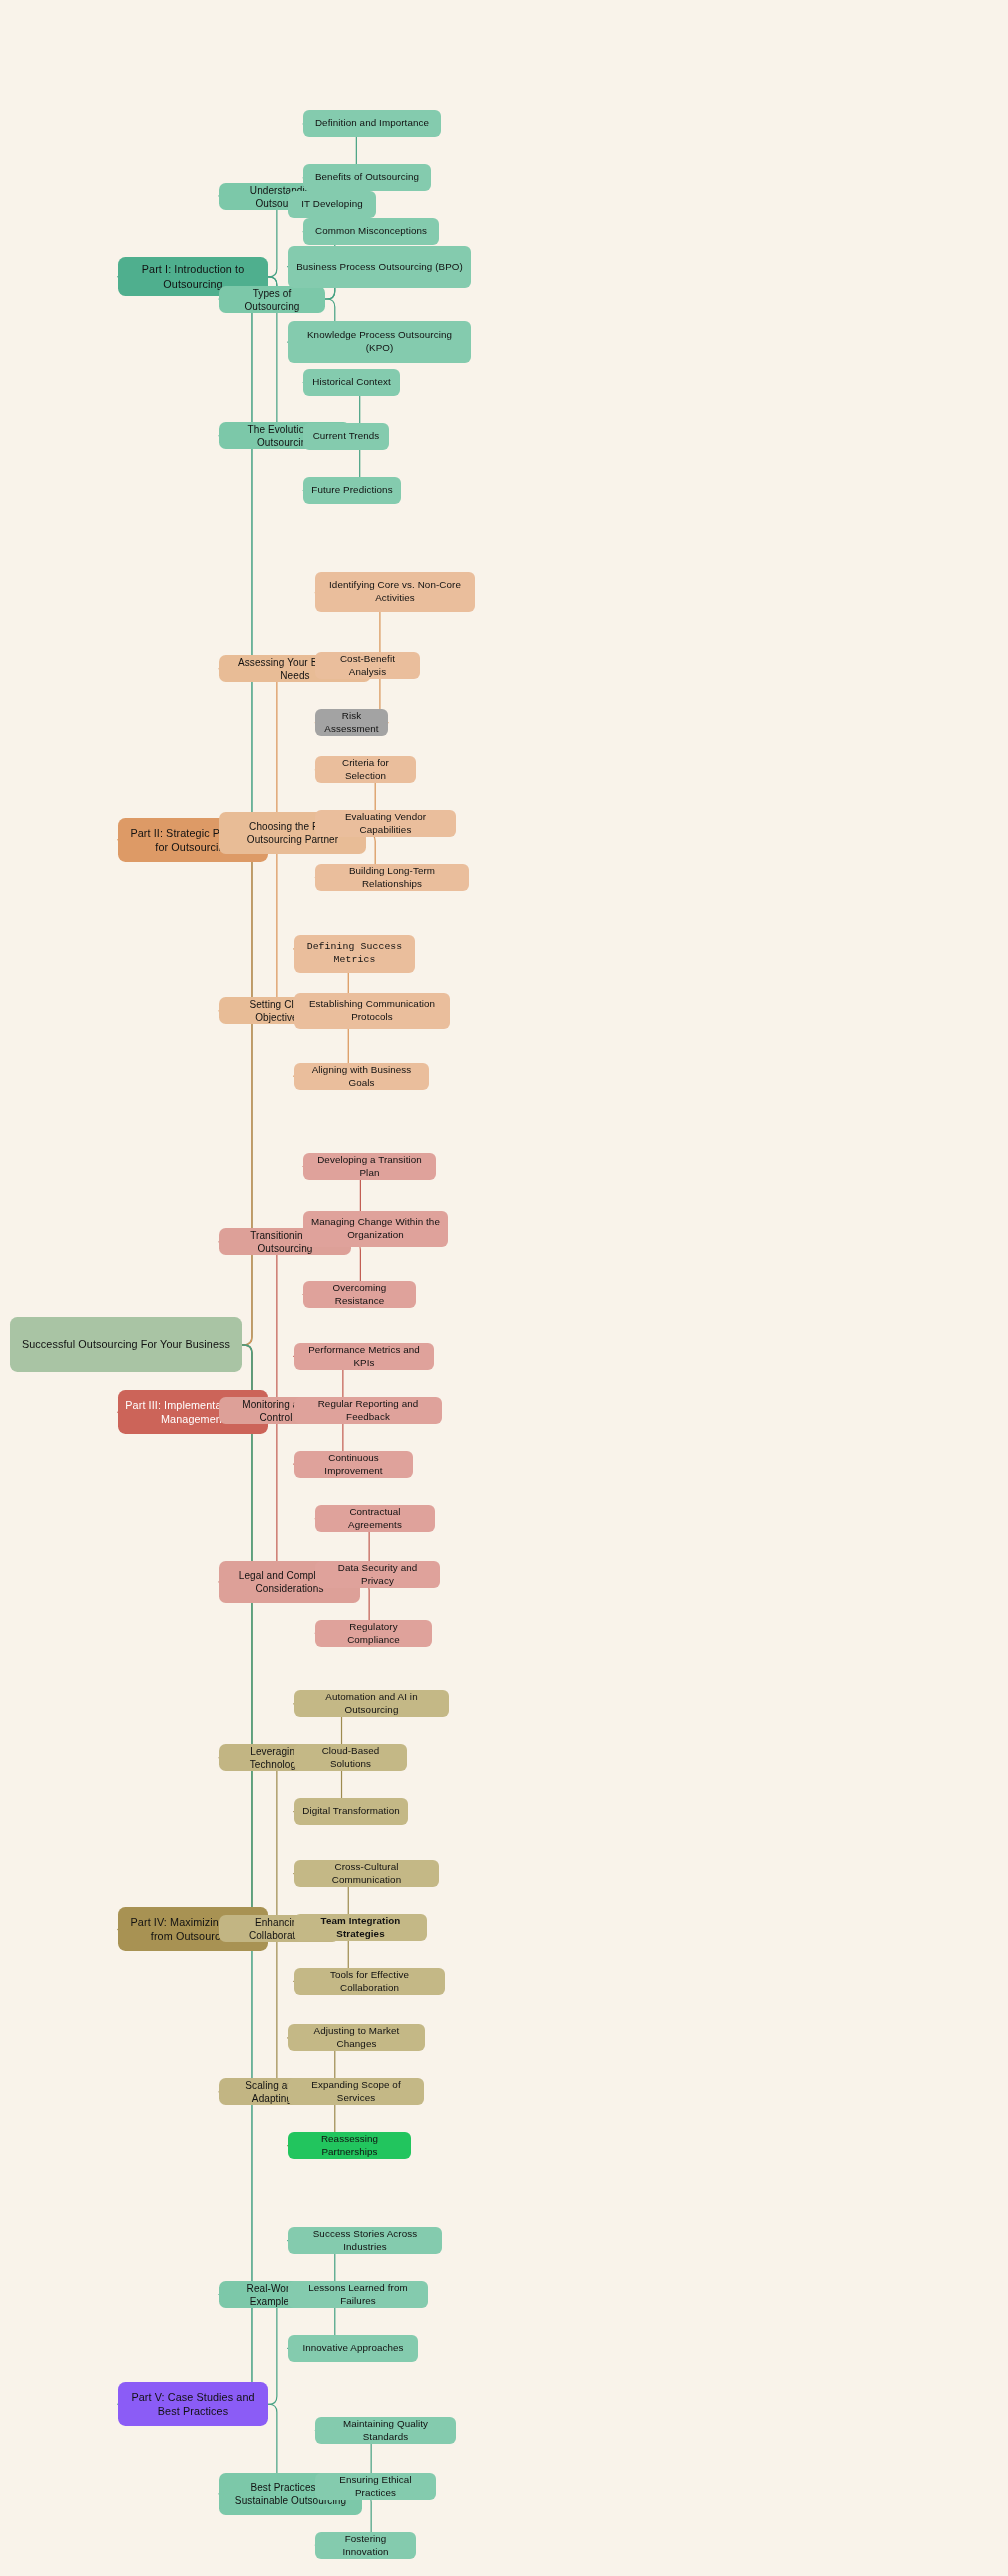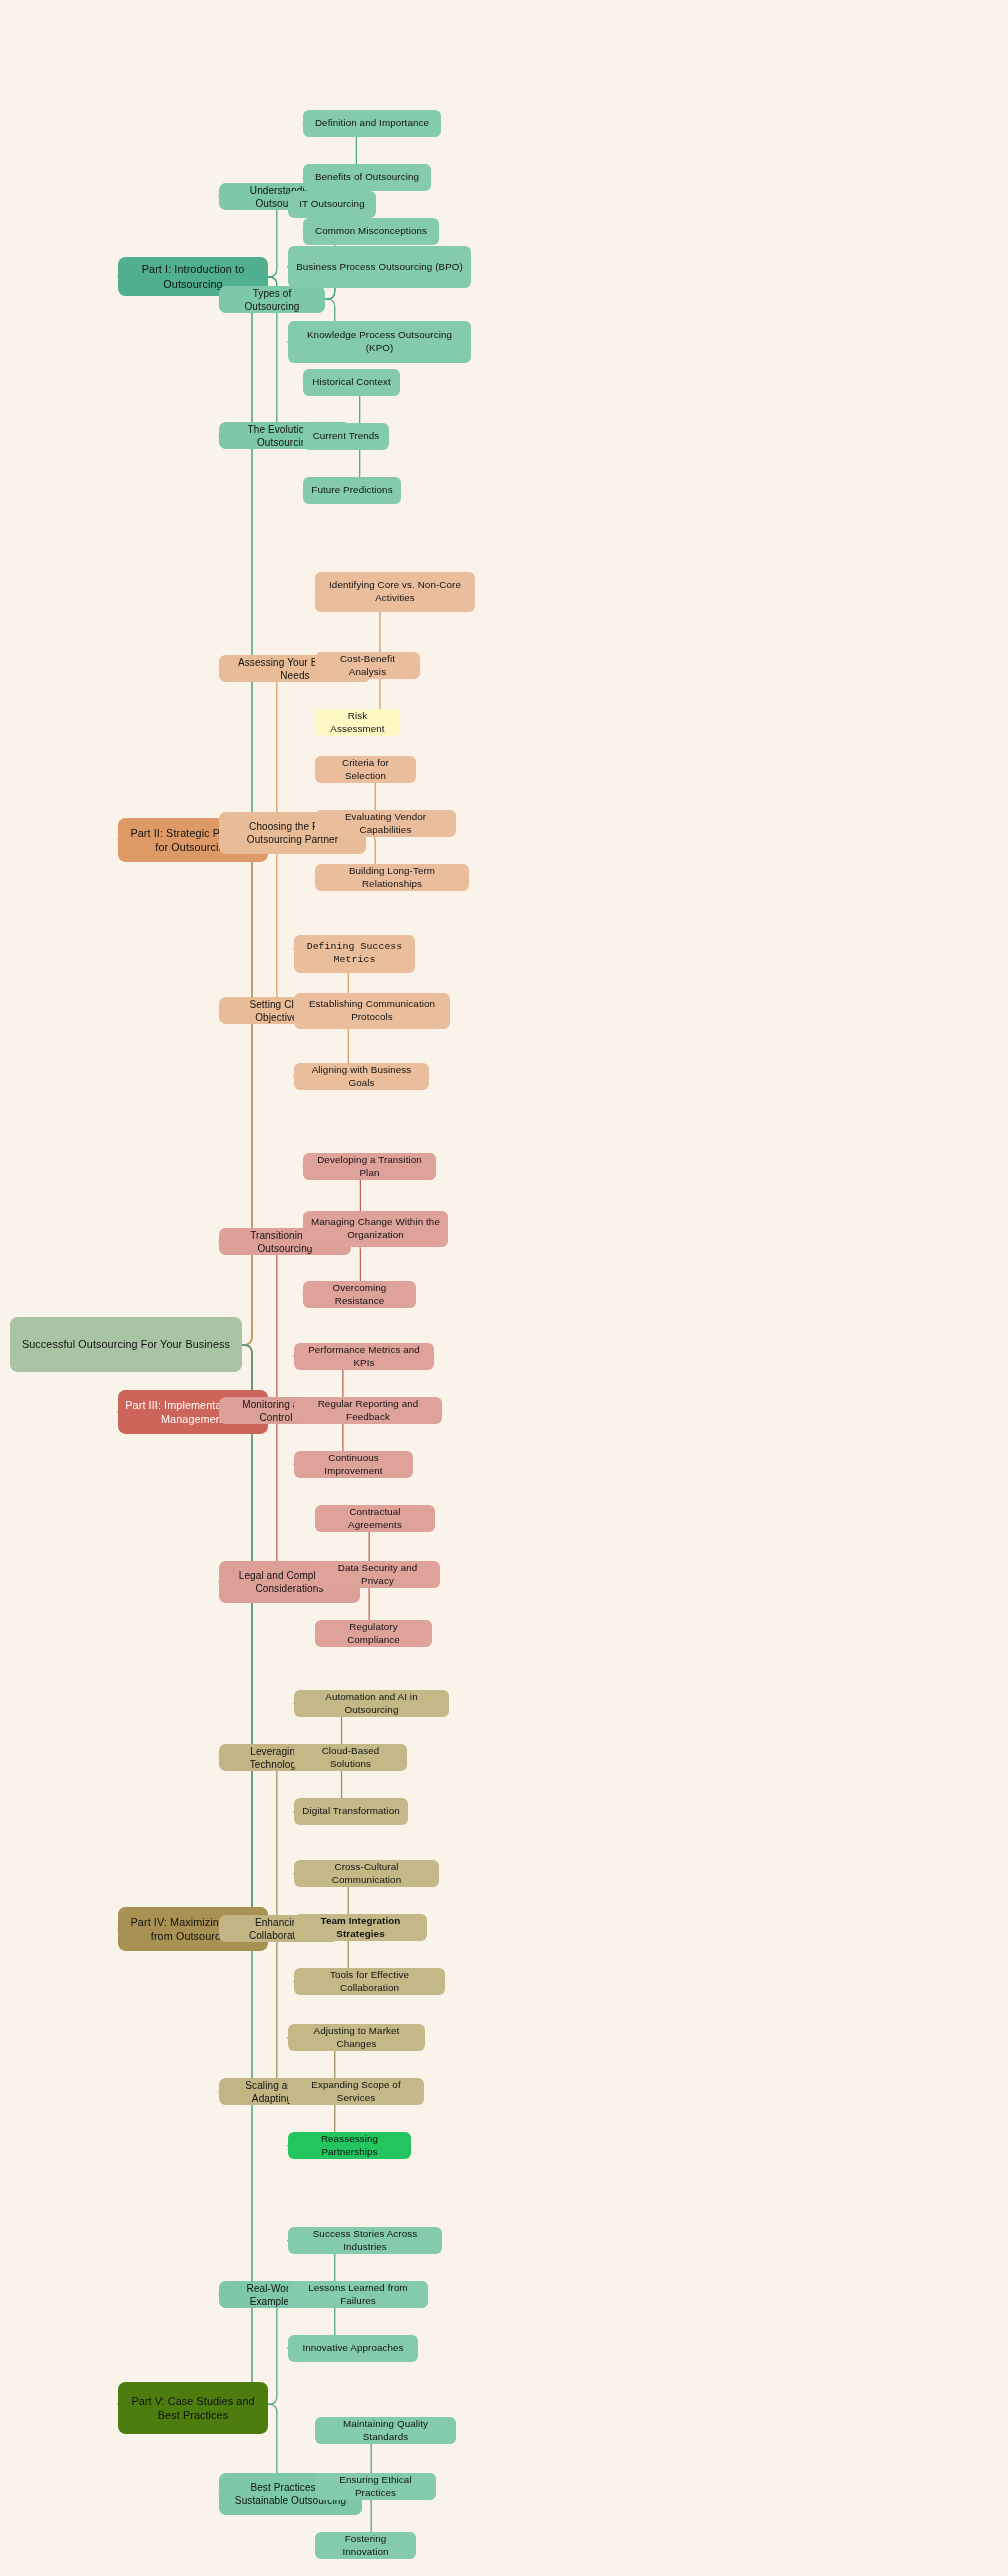--- a/index.html
+++ b/index.html
@@ -129,21 +129,21 @@
       <div class="node d3" style="left: 303px; top: 164px; width: 128px; height: 27px; background: rgb(132, 203, 174); color: rgb(17, 17, 17);">
         <span class="node-label">Benefits of Outsourcing</span>
       </div>
       <div class="node d3" style="left: 303px; top: 218px; width: 136px; height: 27px; background: rgb(132, 203, 174); color: rgb(17, 17, 17);">
         <span class="node-label">Common Misconceptions</span>
       </div>
       <div class="node d2" style="left: 219px; top: 286px; width: 106px; height: 27px; background: rgb(124, 200, 169); color: rgb(17, 17, 17);">
         <span class="node-label">Types of Outsourcing</span>
       </div>
       <div class="node d3" style="left: 288px; top: 191px; width: 88px; height: 27px; background: rgb(132, 203, 174); color: rgb(17, 17, 17);">
-        <span class="node-label">IT Outsourcing</span>
+        <span class="node-label">IT Developing</span>
       </div>
       <div class="node d3" style="left: 288px; top: 246px; width: 183px; height: 42px; background: rgb(132, 203, 174); color: rgb(17, 17, 17);">
         <span class="node-label">Business Process Outsourcing (BPO)</span>
       </div>
       <div class="node d3" style="left: 288px; top: 321px; width: 183px; height: 42px; background: rgb(132, 203, 174); color: rgb(17, 17, 17);">
         <span class="node-label">Knowledge Process Outsourcing (KPO)</span>
       </div>
       <div class="node d2" style="left: 219px; top: 422px; width: 131px; height: 27px; background: rgb(124, 200, 169); color: rgb(17, 17, 17);">
         <span class="node-label">The Evolution of Outsourcing</span>
       </div>
@@ -161,21 +161,21 @@
       </div>
       <div class="node d2" style="left: 219px; top: 655px; width: 152px; height: 27px; background: rgb(232, 188, 150); color: rgb(17, 17, 17);">
         <span class="node-label">Assessing Your Business Needs</span>
       </div>
       <div class="node d3" style="left: 315px; top: 572px; width: 160px; height: 40px; background: rgb(234, 190, 156); color: rgb(17, 17, 17);">
         <span class="node-label">Identifying Core vs. Non-Core Activities</span>
       </div>
       <div class="node d3" style="left: 315px; top: 652px; width: 105px; height: 27px; background: rgb(234, 190, 156); color: rgb(17, 17, 17);">
         <span class="node-label">Cost-Benefit Analysis</span>
       </div>
-      <div class="node d3" style="left: 315px; top: 709px; width: 85px; height: 27px; background: #fef9c3; color: rgb(17, 17, 17);">
+      <div class="node d3" style="left: 315px; top: 709px; width: 73px; height: 27px; background: #a3a3a3; color: rgb(17, 17, 17);">
         <span class="node-label">Risk Assessment</span>
       </div>
       <div class="node d2" style="left: 219px; top: 812px; width: 147px; height: 42px; background: rgb(232, 188, 150); color: rgb(17, 17, 17);">
         <span class="node-label">Choosing the Right Outsourcing Partner</span>
       </div>
       <div class="node d3" style="left: 315px; top: 756px; width: 101px; height: 27px; background: rgb(234, 190, 156); color: rgb(17, 17, 17);">
         <span class="node-label">Criteria for Selection</span>
       </div>
       <div class="node d3" style="left: 315px; top: 810px; width: 141px; height: 27px; background: rgb(234, 190, 156); color: rgb(17, 17, 17);">
         <span class="node-label">Evaluating Vendor Capabilities</span>
@@ -266,21 +266,21 @@
       </div>
       <div class="node d3" style="left: 288px; top: 2024px; width: 137px; height: 27px; background: rgb(196, 184, 134); color: rgb(17, 17, 17);">
         <span class="node-label">Adjusting to Market Changes</span>
       </div>
       <div class="node d3" style="left: 288px; top: 2078px; width: 136px; height: 27px; background: rgb(196, 184, 134); color: rgb(17, 17, 17);">
         <span class="node-label">Expanding Scope of Services</span>
       </div>
       <div class="node d3" style="left: 288px; top: 2132px; width: 123px; height: 27px; background: #22c55e; color: rgb(17, 17, 17);">
         <span class="node-label">Reassessing Partnerships</span>
       </div>
-      <div class="node d1" style="left: 118px; top: 2382px; width: 150px; height: 52px; background: #4d7c0f; color: rgb(17, 17, 17);">
+      <div class="node d1" style="left: 118px; top: 2382px; width: 150px; height: 44px; background: #8b5cf6; color: rgb(17, 17, 17);">
         <span class="node-label">Part V: Case Studies and Best Practices</span>
       </div>
       <div class="node d2" style="left: 219px; top: 2281px; width: 106px; height: 27px; background: rgb(124, 200, 169); color: rgb(17, 17, 17);">
         <span class="node-label">Real-World Examples</span>
       </div>
       <div class="node d3" style="left: 288px; top: 2227px; width: 154px; height: 27px; background: rgb(132, 203, 174); color: rgb(17, 17, 17);">
         <span class="node-label">Success Stories Across Industries</span>
       </div>
       <div class="node d3" style="left: 288px; top: 2281px; width: 140px; height: 27px; background: rgb(132, 203, 174); color: rgb(17, 17, 17);">
         <span class="node-label">Lessons Learned from Failures</span>

